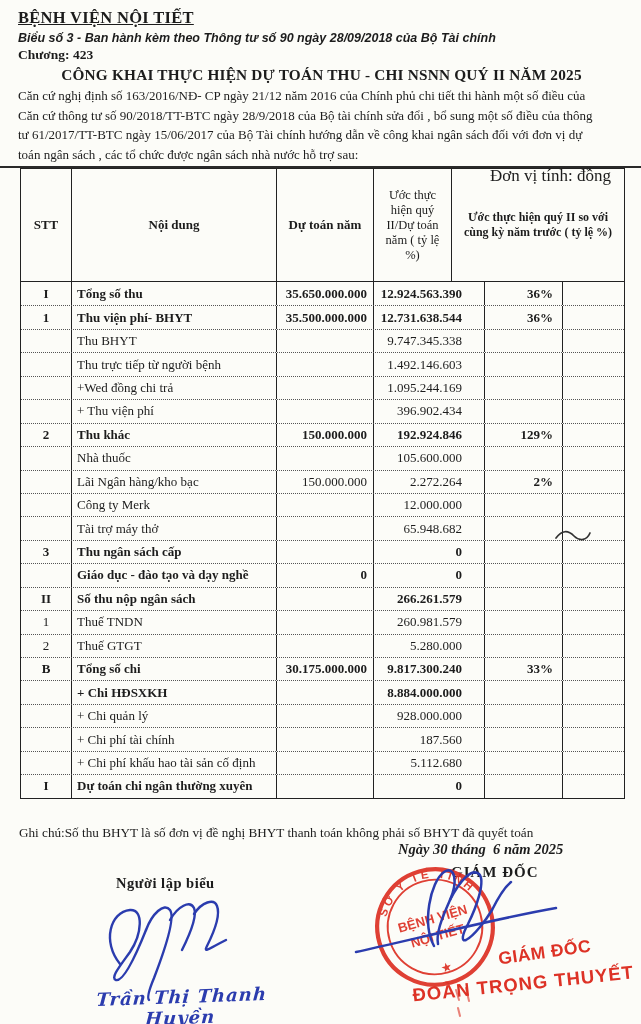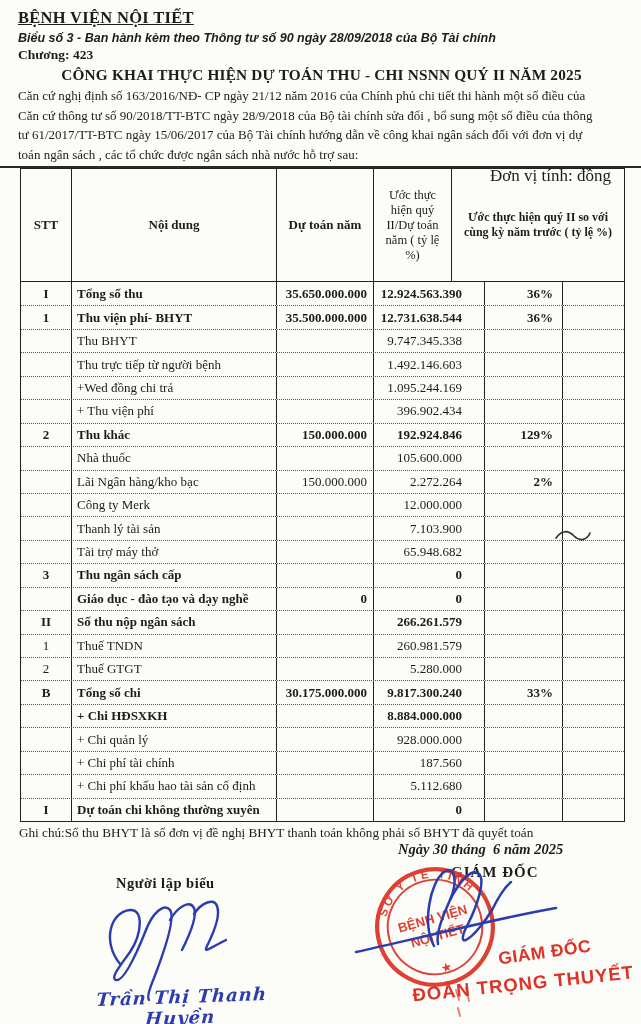--- a/index.html
+++ b/index.html
@@ -175,28 +175,20 @@
       <div class="trow">
         <div class="tcell c0"></div>
         <div class="tcell c1">Công ty Merk</div>
         <div class="tcell c2"></div>
         <div class="tcell c3">12.000.000</div>
         <div class="tcell c4"></div>
         <div class="tcell c5"></div>
       </div>
       <div class="trow">
         <div class="tcell c0"></div>
-        <div class="tcell c1">Thanh lý tài sản</div>
-        <div class="tcell c2"></div>
-        <div class="tcell c3">7.103.900</div>
-        <div class="tcell c4"></div>
-        <div class="tcell c5"></div>
-      </div>
-      <div class="trow">
-        <div class="tcell c0"></div>
         <div class="tcell c1">Tài trợ máy thở</div>
         <div class="tcell c2"></div>
         <div class="tcell c3">65.948.682</div>
         <div class="tcell c4"></div>
         <div class="tcell c5"></div>
       </div>
       <div class="trow bold">
         <div class="tcell c0">3</div>
         <div class="tcell c1">Thu ngân sách cấp</div>
         <div class="tcell c2"></div>
@@ -271,21 +263,21 @@
       <div class="trow">
         <div class="tcell c0"></div>
         <div class="tcell c1">+ Chi phí khấu hao tài sản cố định</div>
         <div class="tcell c2"></div>
         <div class="tcell c3">5.112.680</div>
         <div class="tcell c4"></div>
         <div class="tcell c5"></div>
       </div>
       <div class="trow bold">
         <div class="tcell c0">I</div>
-        <div class="tcell c1">Dự toán chi không thường xuyên</div>
+        <div class="tcell c1">Dự toán chi ngân thường xuyên</div>
         <div class="tcell c2"></div>
         <div class="tcell c3">0</div>
         <div class="tcell c4"></div>
         <div class="tcell c5"></div>
       </div>
     </div>
 </div>
 
 <svg class="pen-mark" width="38" height="16" viewBox="0 0 38 16">
   <path d="M2,11 C8,3 14,3 20,9 S33,13 36,6" fill="none" stroke="#333" stroke-width="1.7" stroke-linecap="round"></path>

